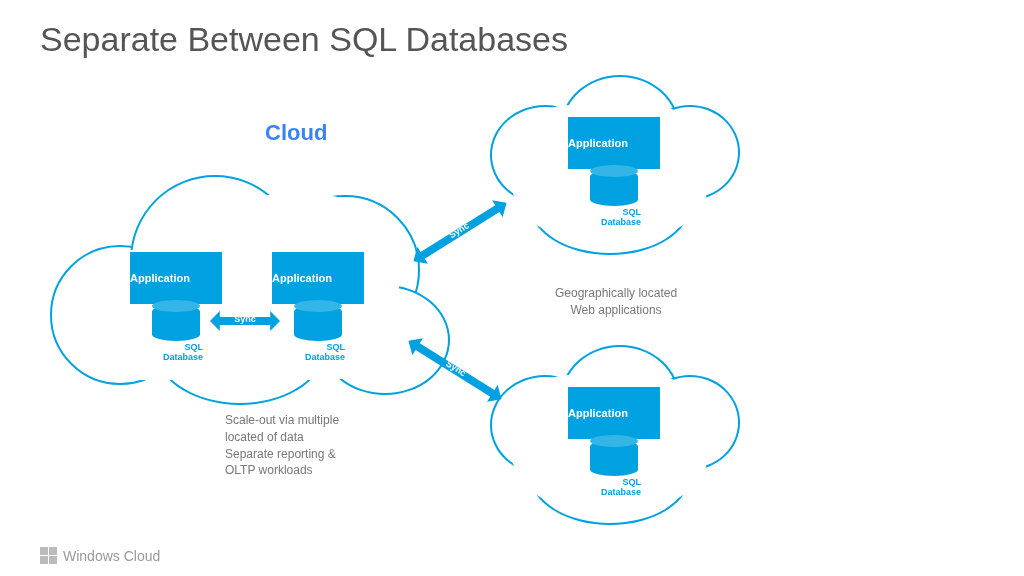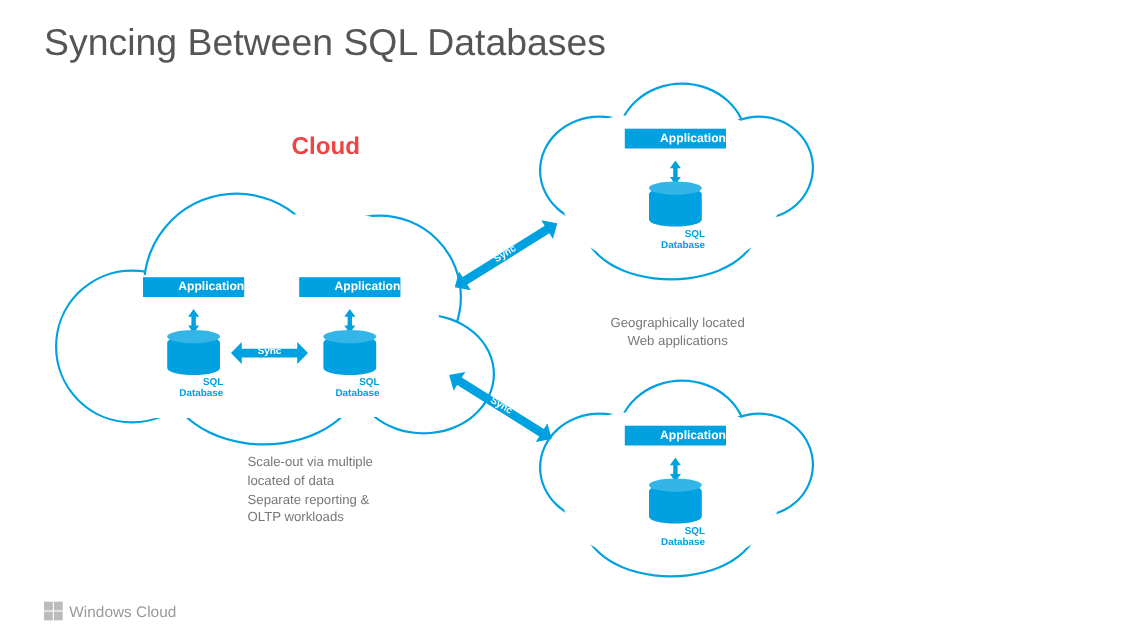--- a/index.html
+++ b/index.html
@@ -18,21 +18,21 @@
     font-size: 34px;
     font-weight: 300;
     color: #555;
   }
   .cloud-label {
     position: absolute;
     top: 120px;
     left: 265px;
     font-size: 22px;
     font-weight: 600;
-    color: #ef4444;
+    color: #3b82f6;
   }
   
   .big-cloud { position: absolute; top: 155px; left: 60px; width: 400px; height: 250px; }
   .big-cloud .bubble {
     position: absolute;
     background: #fff;
     border: 2px solid #00a1e0;
     border-radius: 50%;
   }
   .big-cloud .b1 { top: 90px; left: -10px; width: 140px; height: 140px; }
@@ -67,22 +67,22 @@
   .small-cloud-2 .b4 { top: 80px; left: 30px; width: 160px; height: 100px; }
   .small-cloud-2 .mask { position: absolute; background: #fff; border-radius: 60px; }
   .small-cloud-2 .m1 { top: 30px; left: 10px; width: 200px; height: 130px; }
 
   .app-box {
     position: absolute;
     background: #00a1e0;
     color: #fff;
     font-size: 11px;
     font-weight: 600;
-    text-align: right;
-    padding: 3px 0;
+    text-align: left;
+    padding: 20px 0;
     width: 92px;
   }
   .db {
     position: absolute;
     width: 54px;
     text-align: right;
   }
   .db .cyl {
     width: 48px;
     height: 36px;
@@ -158,21 +158,21 @@
     display: inline-grid;
     grid-template-columns: 8px 8px;
     grid-template-rows: 8px 8px;
     gap: 1px;
   }
   .footer .flag span { background: #bbb; }
 </style>
 </head>
 <body>
 
-<div class="title">Syncing Between SQL Databases</div>
+<div class="title">Separate Between SQL Databases</div>
 
 <div class="cloud-label">Cloud</div>
 
 <div class="big-cloud">
   <div class="bubble b1"></div>
   <div class="bubble b2"></div>
   <div class="bubble b3"></div>
   <div class="bubble b4"></div>
   <div class="bubble b5"></div>
   <div class="mask m1"></div>

